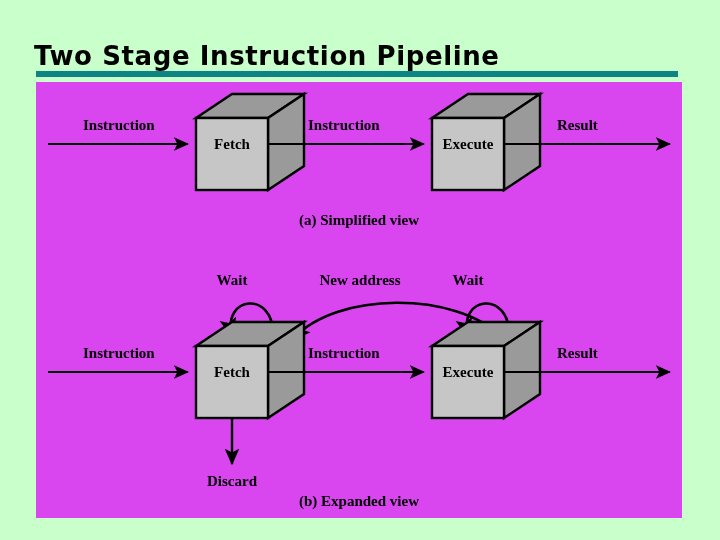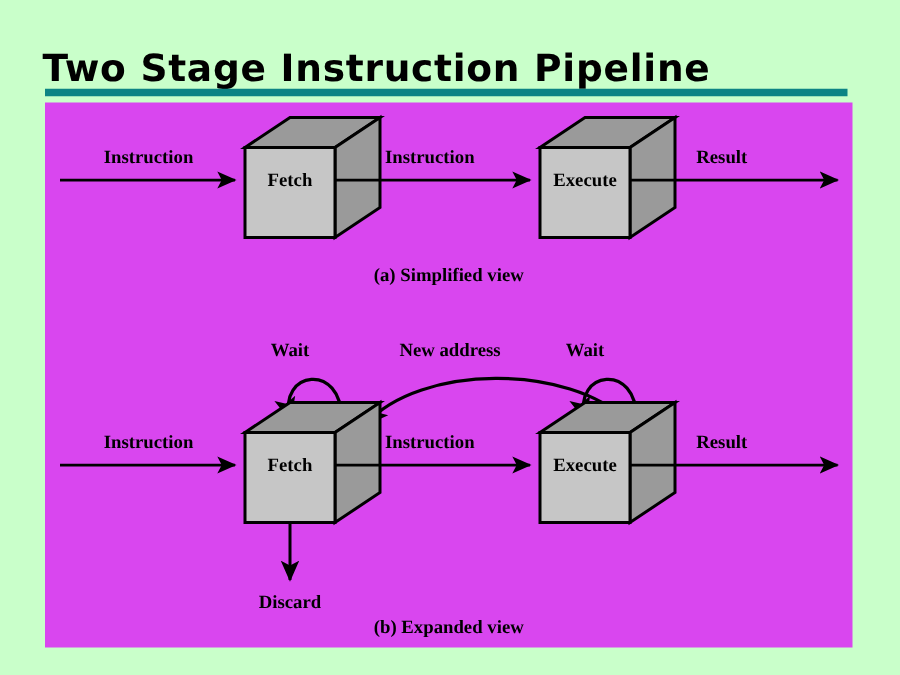--- a/index.html
+++ b/index.html
@@ -24,21 +24,21 @@
 
   
   #slide-title {
     position: absolute;
     left: 34px;
     top: 40px;
     width: 650px;
     height: 32px;
     font-family: "DejaVu Sans", "Liberation Sans", sans-serif;
     font-weight: bold;
-    font-size: 30px;
+    font-size: 26px;
     line-height: 32px;
     letter-spacing: 0.6px;
     color: #000000;
     white-space: nowrap;
   }
 
   #title-rule {
     position: absolute;
     left: 36px;
     top: 71px;

